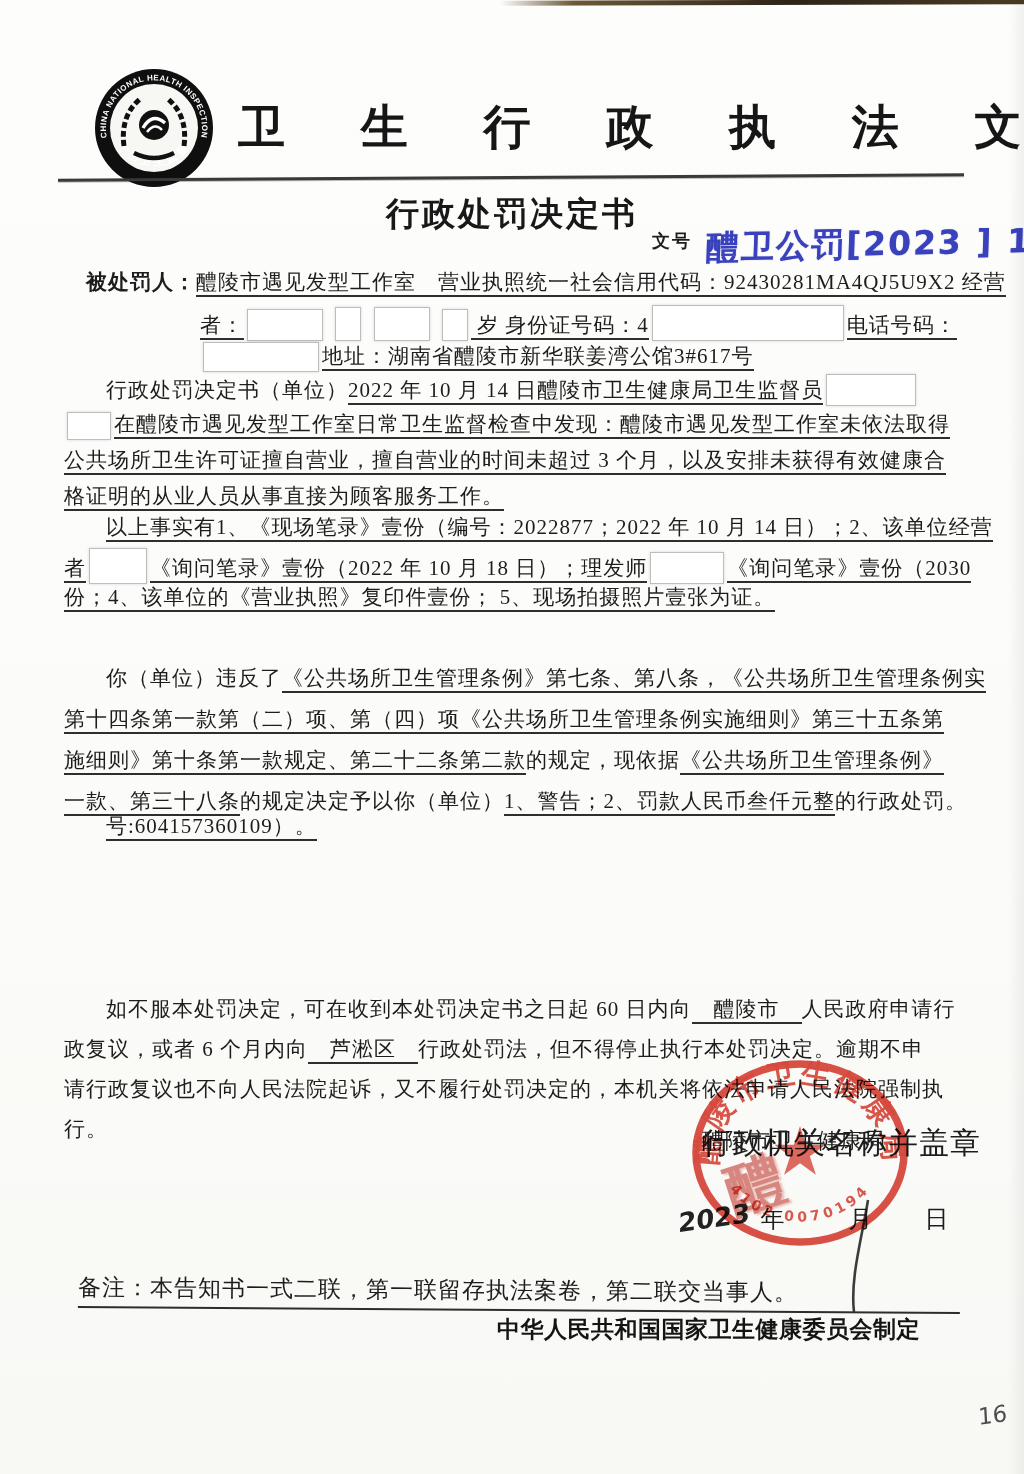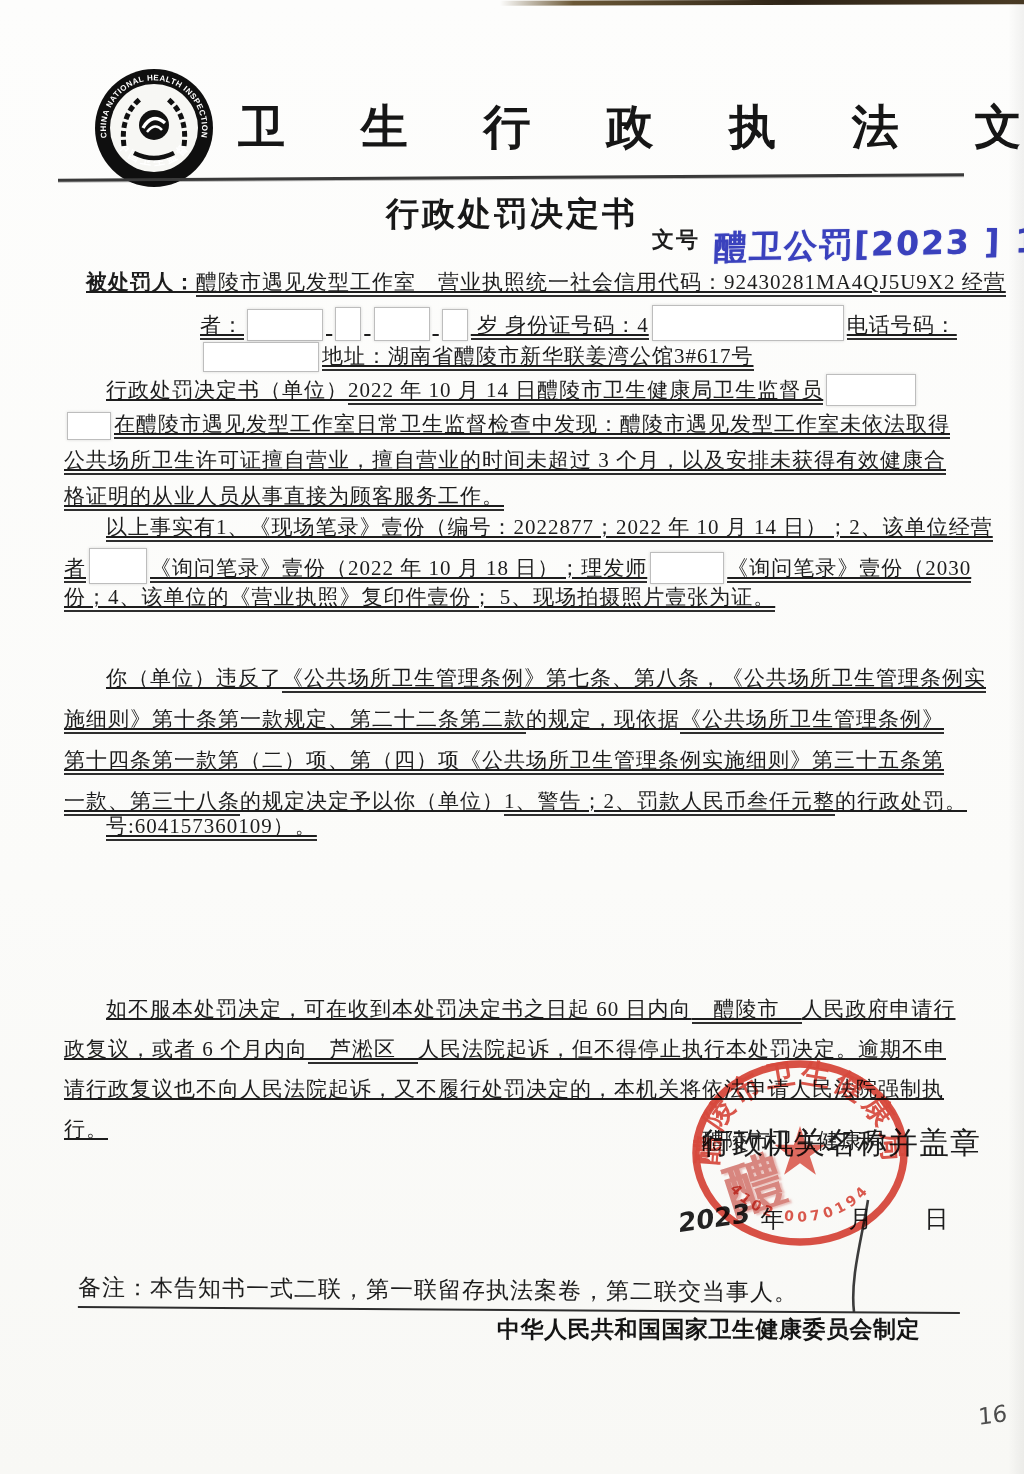--- a/index.html
+++ b/index.html
@@ -32,30 +32,30 @@
     position:absolute;left:58px;top:176px;width:906px;height:3px;
     background:#3a3a3a;transform:rotate(-0.35deg);
     box-shadow:0 1px 0 rgba(0,0,0,.25);
   }
   .doc-title{
     position:absolute;left:0;top:192px;width:1024px;text-align:center;
     font-family:"Liberation Sans","DejaVu Sans",sans-serif;
     font-size:33px;font-weight:700;letter-spacing:3px;color:#181818;
   }
   .doc-number{position:absolute;left:652px;top:222px;white-space:nowrap;}
-  .doc-number .lbl{font-size:22px;font-weight:600;letter-spacing:2px;vertical-align:8px;}
+  .doc-number .lbl{font-size:18px;font-weight:600;letter-spacing:2px;vertical-align:8px;}
   .doc-number .val{
     display:inline-block;margin-left:10px;
     font-family:"DejaVu Sans",sans-serif;
     font-size:33px;font-weight:700;letter-spacing:2px;
     color:#3a41bd;transform:rotate(-1.2deg) skewX(-3deg);
     text-shadow:0 0 1px rgba(58,65,189,.65);
   }
   .para{position:absolute;left:64px;width:908px;font-size:21px;letter-spacing:1px;}
-  .tline{white-space:nowrap;text-decoration:underline;}
+  .tline{white-space:nowrap;}
   .para-1{top:268px}.para-1 .tline{height:37px}
   .para-2{top:374px}.para-2 .tline{height:36px}
   .para-3{top:513px}.para-3 .tline{height:35px}
   .para-4{top:664px}.para-4 .tline{height:41px}
   .para-5{top:812px}.para-5 .tline{height:43px}
   .para-6{top:891px}.para-6 .tline{height:39px}
   .para-7{top:995px}.para-7 .tline{height:40px}
   .para-1{left:86px;width:886px;}
   .para-1 .tline{padding-left:114px;}
   .para-1 .tline:first-child{padding-left:0;}
@@ -149,30 +149,30 @@
       <div class="tline"><span class="seg-u">公共场所卫生许可证擅自营业，擅自营业的时间未超过 3 个月，以及安排未获得有效健康合</span></div>
       <div class="tline"><span class="seg-u">格证明的从业人员从事直接为顾客服务工作。</span></div>
     </div>
   <div class="para para-3 indent">
       <div class="tline"><span class="seg-u">以上事实有1、《现场笔录》壹份（编号：2022877；2022 年 10 月 14 日）；2、该单位经营</span></div>
       <div class="tline"><span class="seg-u">者</span><span class="redact" style="width: 56px; height: 34px;"></span><span class="seg-u">《询问笔录》壹份（2022 年 10 月 18 日）；理发师</span><span class="redact" style="width: 72px; height: 30px;"></span><span class="seg-u">《询问笔录》壹份（2030</span></div>
       <div class="tline"><span class="seg-u">份；4、该单位的《营业执照》复印件壹份； 5、现场拍摄照片壹张为证。</span></div>
     </div>
   <div class="para para-4 indent">
       <div class="tline"><span>你（单位）违反了</span><span class="seg-u">《公共场所卫生管理条例》第七条、第八条，《公共场所卫生管理条例实</span></div>
+      <div class="tline"><span class="seg-u">第十四条第一款第（二）项、第（四）项《公共场所卫生管理条例实施细则》第三十五条第</span></div>
       <div class="tline"><span class="seg-u">施细则》第十条第一款规定、第二十二条第二款</span><span>的规定，现依据</span><span class="seg-u">《公共场所卫生管理条例》</span></div>
-      <div class="tline"><span class="seg-u">第十四条第一款第（二）项、第（四）项《公共场所卫生管理条例实施细则》第三十五条第</span></div>
       <div class="tline"><span class="seg-u">一款、第三十八条</span><span>的规定决定予以你（单位）</span><span class="seg-u">1、警告；2、罚款人民币叁仟元整</span><span>的行政处罚。</span></div>
     </div>
   <div class="para para-5 indent">
       <div class="tline"><span class="seg-u">号:604157360109）。</span></div>
     </div>
   <div class="para para-7 indent">
       <div class="tline"><span>如不服本处罚决定，可在收到本处罚决定书之日起 60 日内向</span><span class="seg-u">　醴陵市　</span><span>人民政府申请行</span></div>
-      <div class="tline"><span>政复议，或者 6 个月内向</span><span class="seg-u">　芦淞区　</span><span>人民法院起诉，但不得停止执行本处罚决定。逾期不申</span></div>
+      <div class="tline"><span>政复议，或者 6 个月内向</span><span class="seg-u">　芦淞区　</span><span>行政处罚法，但不得停止执行本处罚决定。逾期不申</span></div>
       <div class="tline"><span>请行政复议也不向人民法院起诉，又不履行处罚决定的，本机关将依法申请人民法院强制执</span></div>
       <div class="tline"><span>行。</span></div>
     </div>
 
   <div class="agency-name">醴陵市卫生健康局</div>
   <div class="agency-caption">行政机关名称并盖章</div>
 
   <div class="date-line">
     <span class="hw-year">2023</span>
     <span>年</span>

